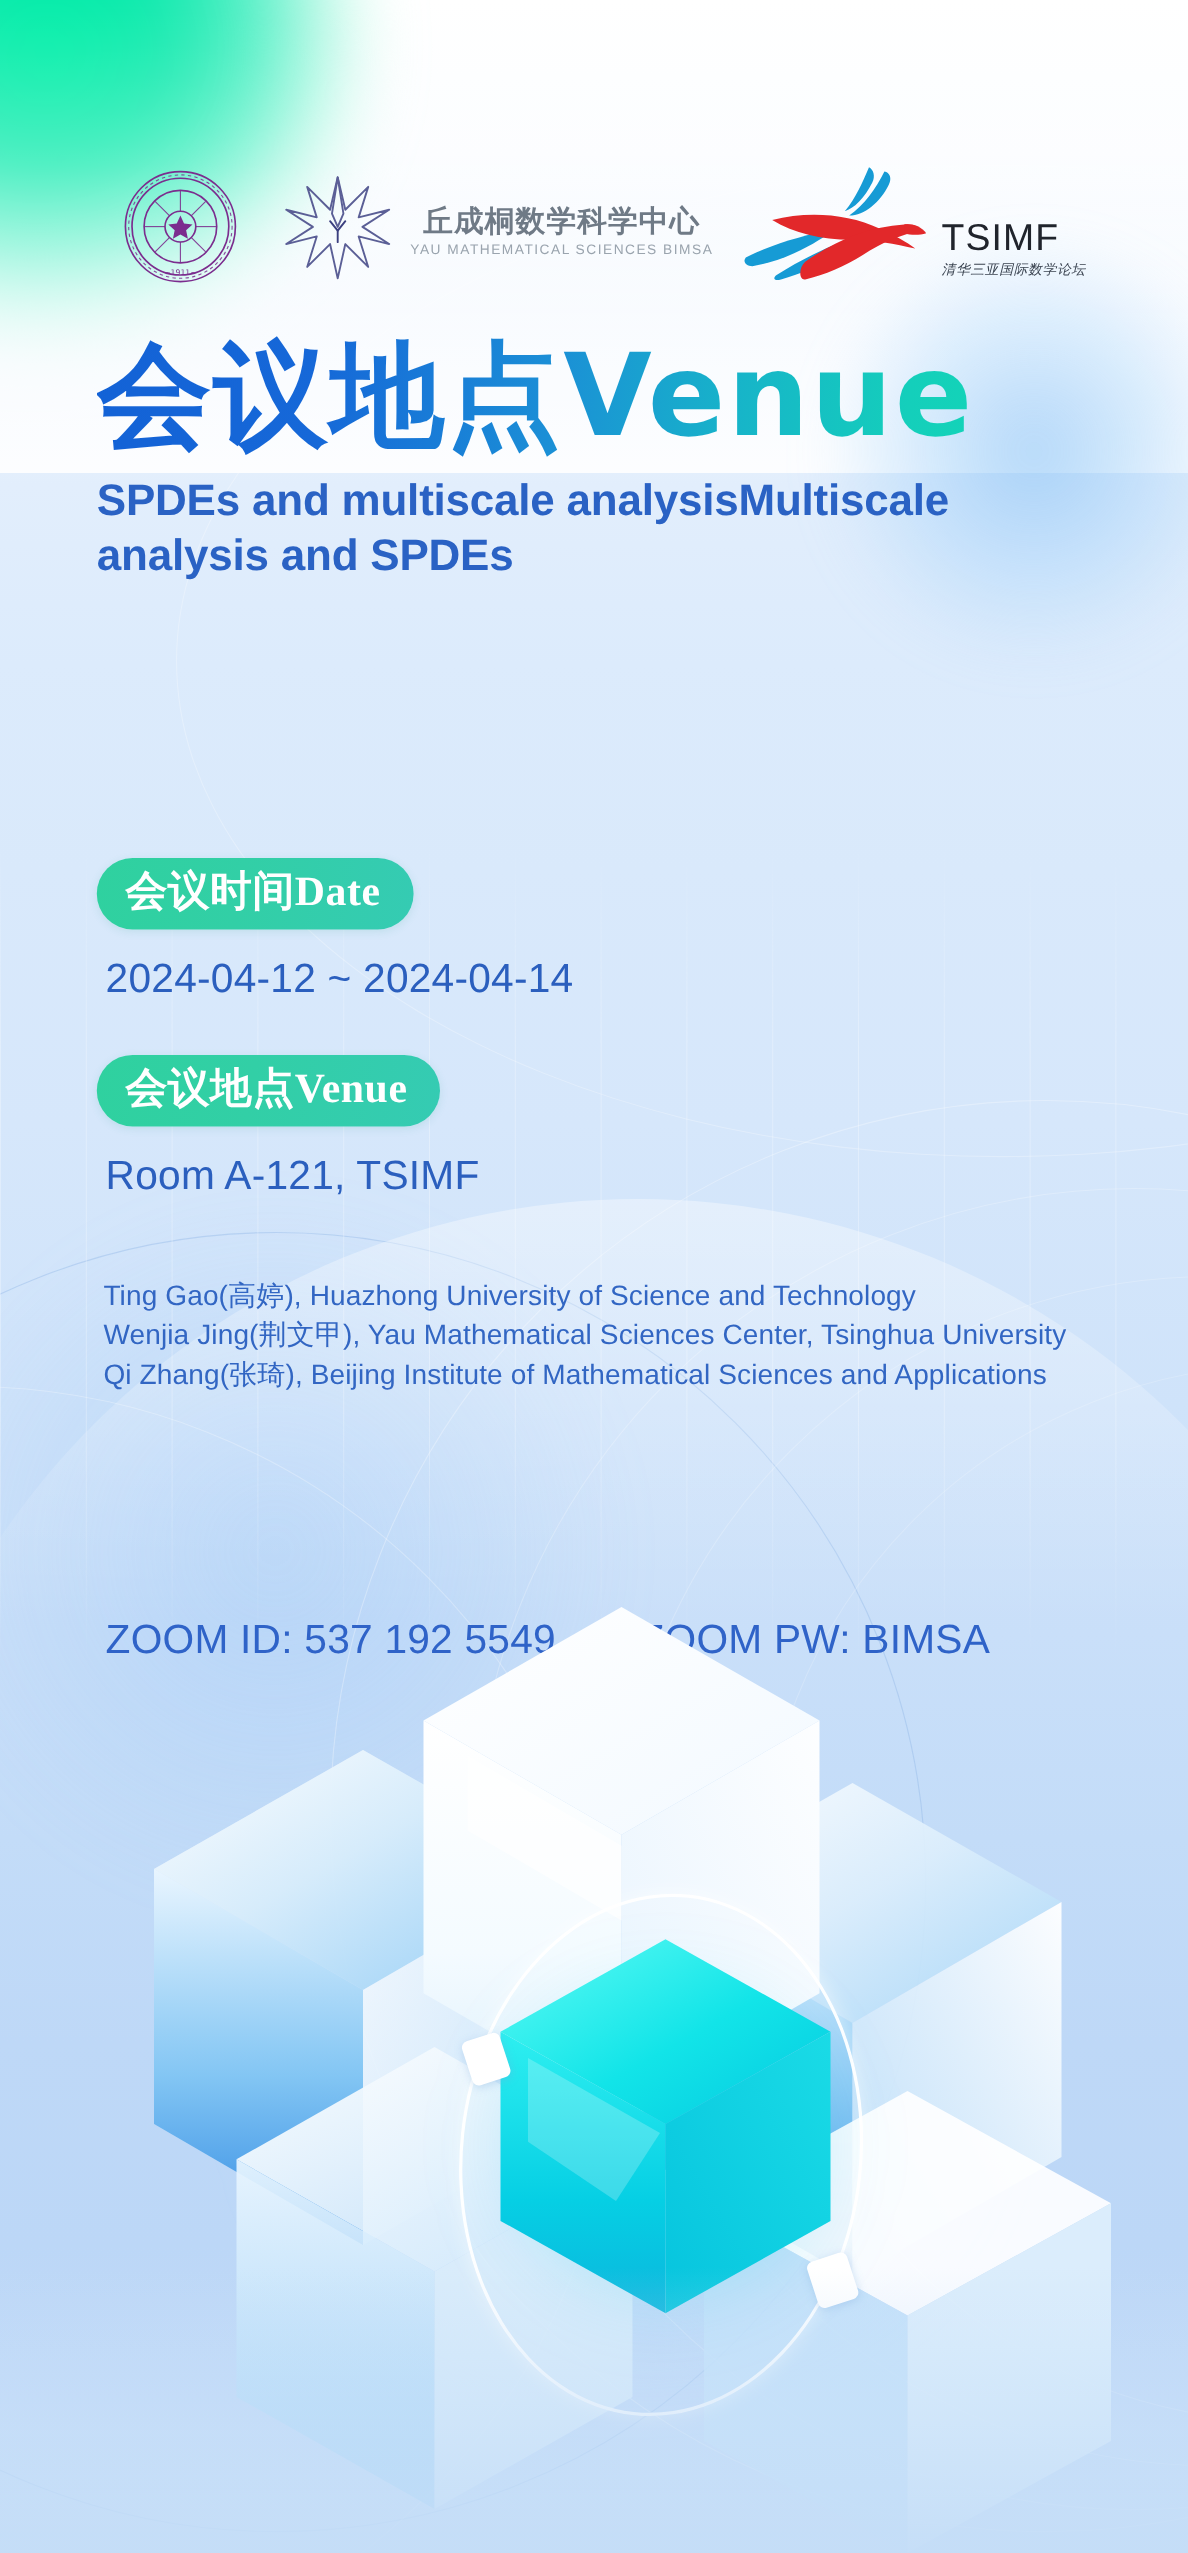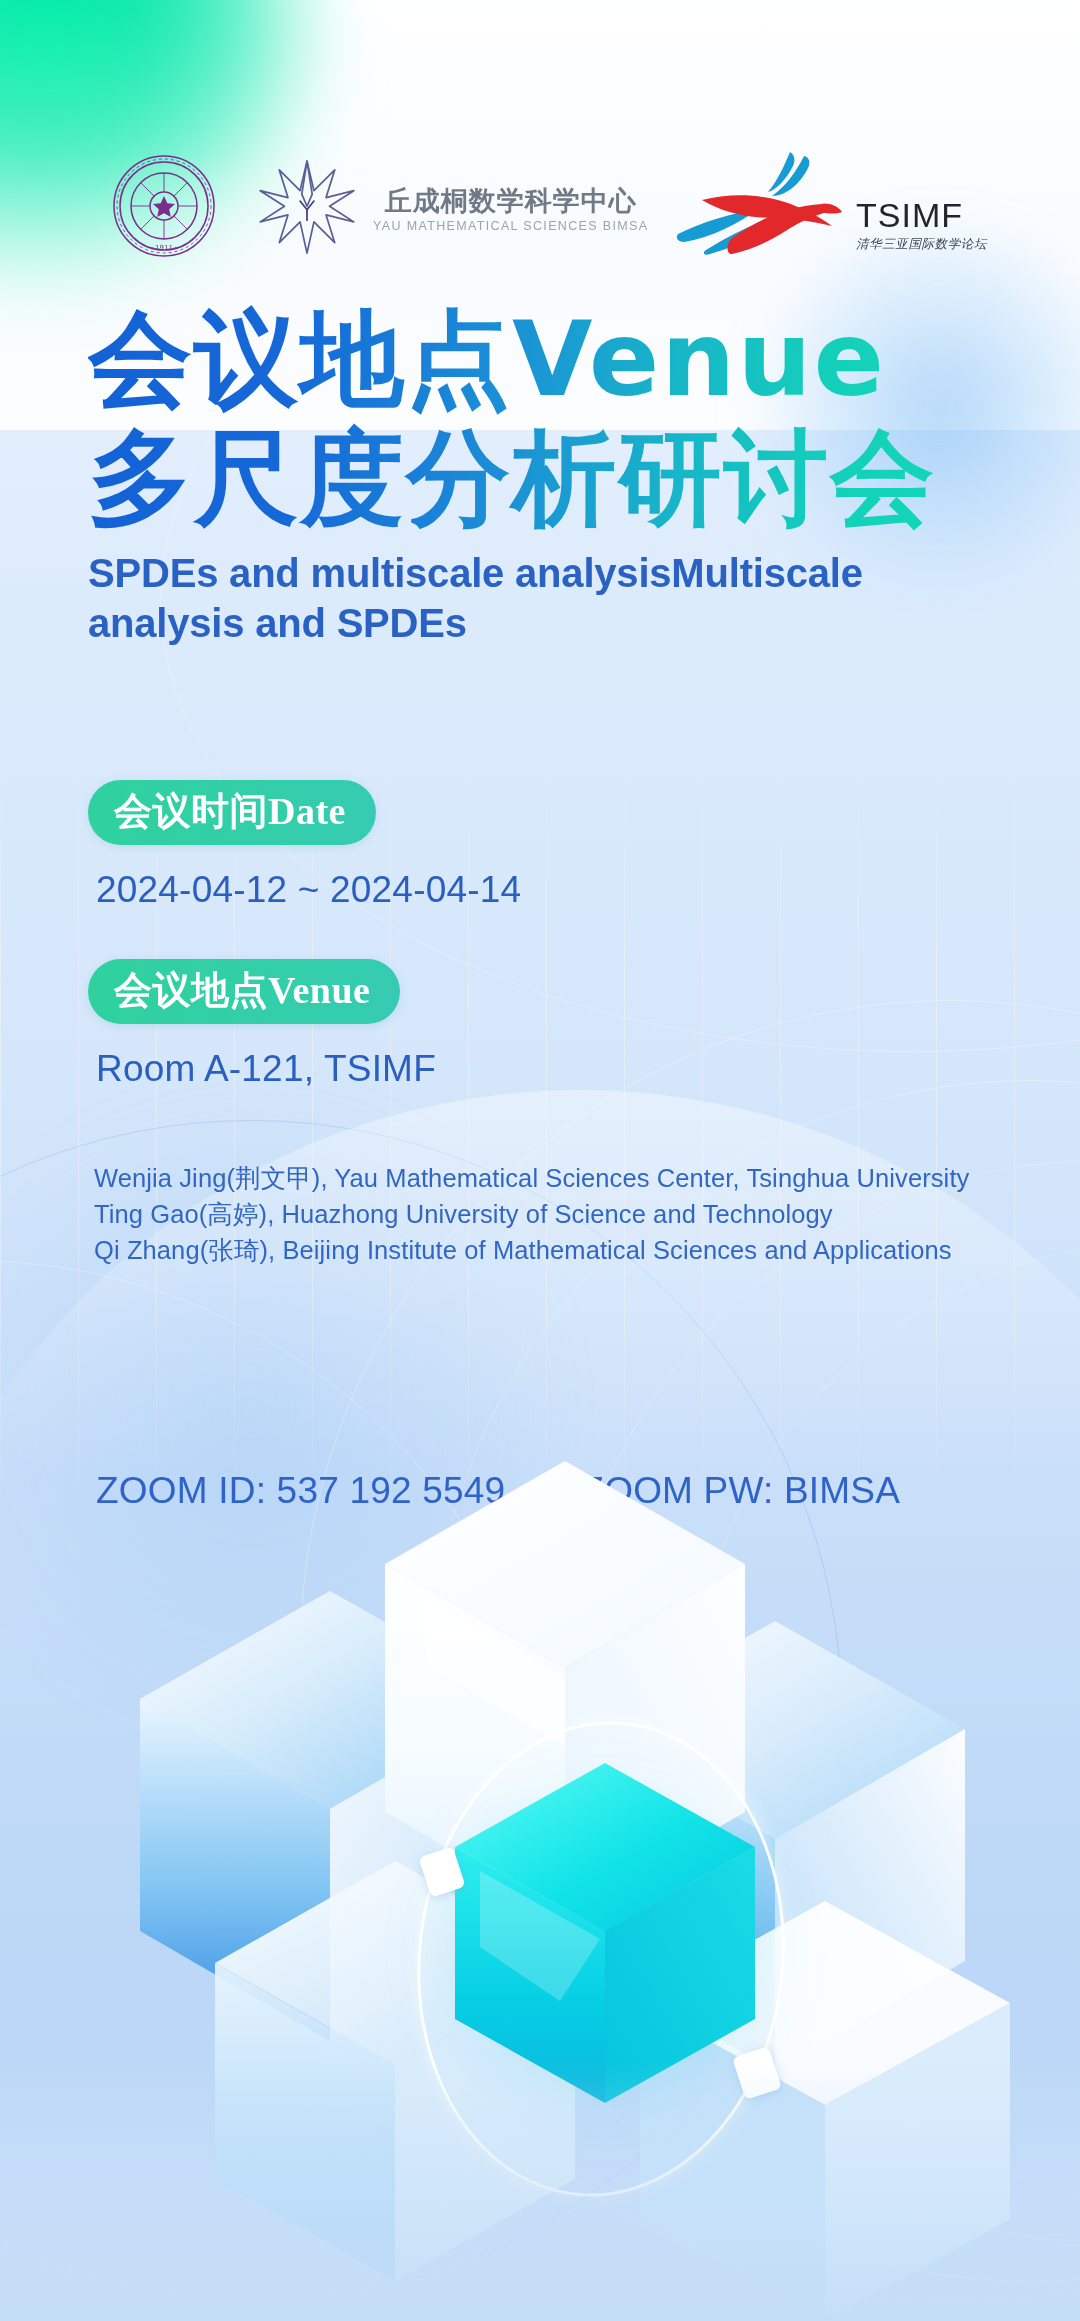--- a/index.html
+++ b/index.html
@@ -287,21 +287,20 @@
       </span>
       <span class="tsimf-text">
         <span class="tsimf-main">TSIMF</span>
         <span class="tsimf-sub">清华三亚国际数学论坛</span>
       </span>
     </div>
   </div>
 
   <div class="title-block">
     <div class="title-line">会议地点Venue</div>
-    <div class="title-line">多尺度分析研讨会</div>
     <div class="subtitle">SPDEs and multiscale analysisMultiscale analysis and SPDEs</div>
   </div>
 
   <div class="info">
 
     <div>
       <div class="pill">会议时间Date</div>
       <div class="value">2024-04-12 ~ 2024-04-14</div>
     </div>
 
@@ -309,22 +308,22 @@
 
     <div>
       <div class="pill">会议地点Venue</div>
       <div class="value">Room A-121, TSIMF</div>
     </div>
 
     <div class="gap"></div>
 
     <div>
       <div class="org-list">
+        <div class="org-line">Ting Gao(高婷), Huazhong University of Science and Technology</div>
         <div class="org-line">Wenjia Jing(荆文甲), Yau Mathematical Sciences Center, Tsinghua University</div>
-        <div class="org-line">Ting Gao(高婷), Huazhong University of Science and Technology</div>
         <div class="org-line">Qi Zhang(张琦), Beijing Institute of Mathematical Sciences and Applications</div>
       </div>
     </div>
   </div>
 
   <div class="zoom-row">
     <div class="zoom-item">ZOOM ID: 537 192 5549</div>
     <div class="zoom-item">ZOOM PW: BIMSA</div>
   </div>
 

